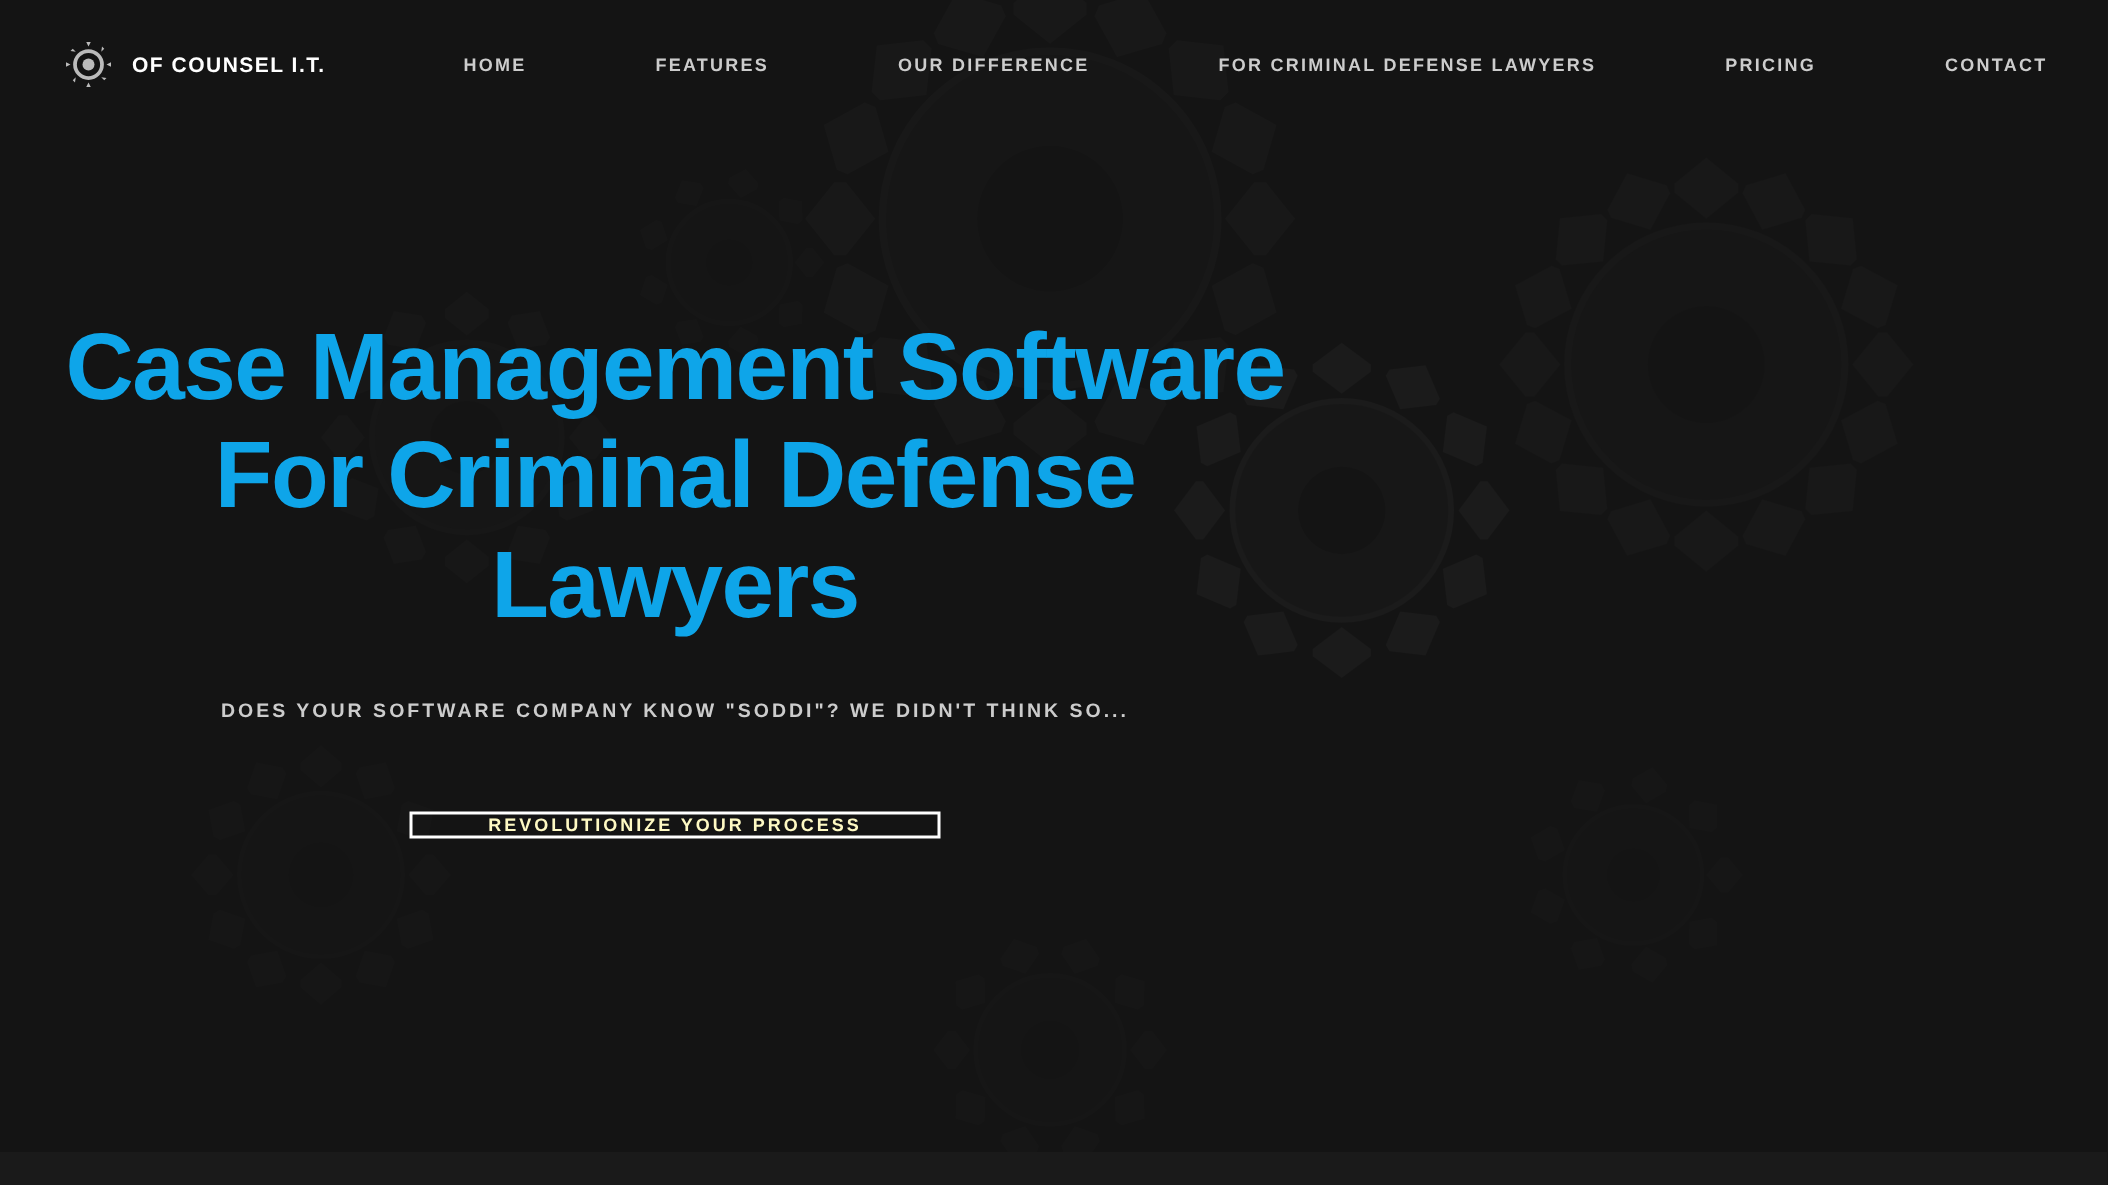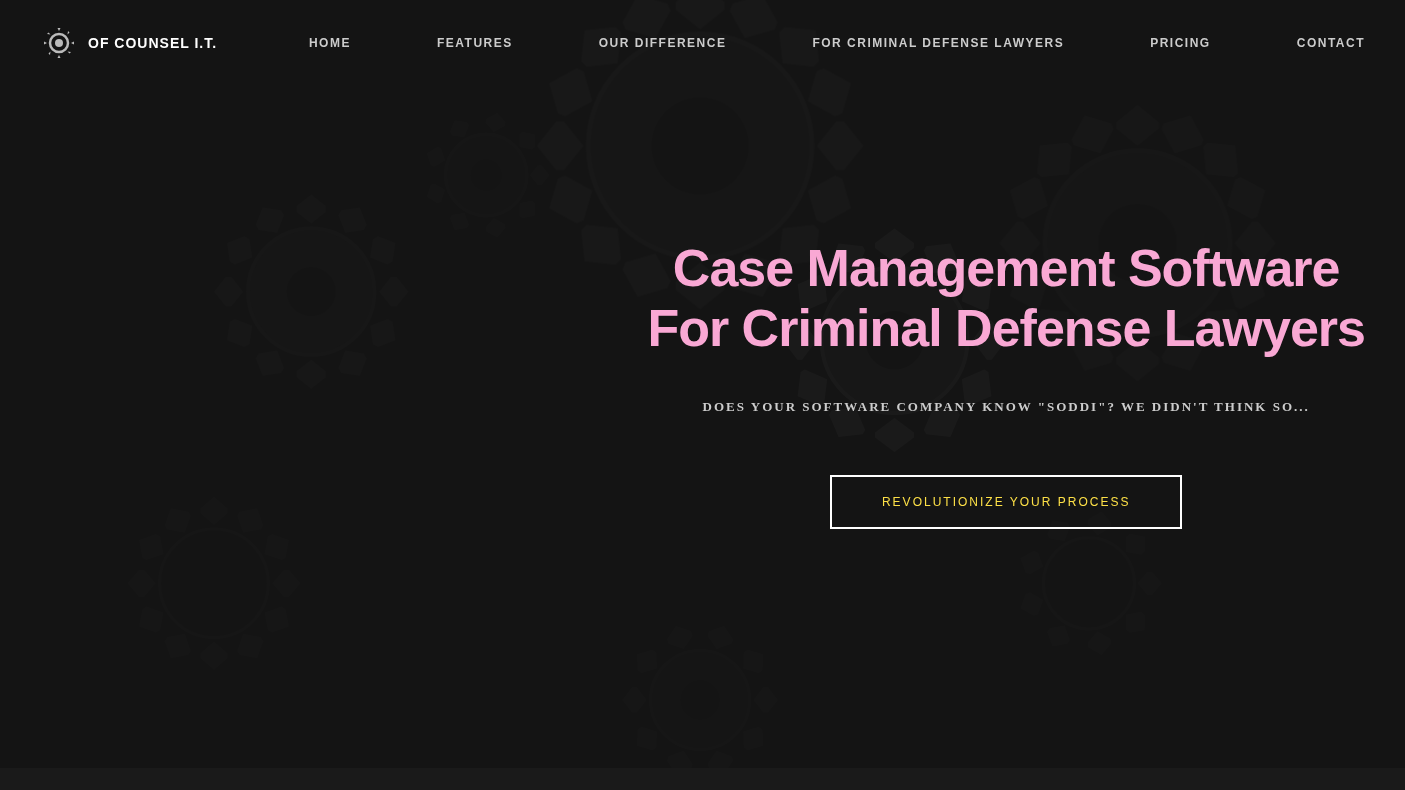--- a/index.html
+++ b/index.html
@@ -17,21 +17,21 @@
     }
 
     
     .hero-section {
       position: relative;
       width: 100%;
       height: 768px;
       background-color: #1c1c1c;
       display: flex;
       flex-direction: column;
-      align-items: flex-end;
+      align-items: flex-start;
       justify-content: center;
       overflow: hidden;
     }
 
     
     .gear-bg {
       position: absolute;
       top: 0;
       left: 0;
       width: 100%;
@@ -107,48 +107,47 @@
     
     .hero-content {
       position: relative;
       z-index: 5;
       text-align: center;
       padding: 0 40px;
       max-width: 900px;
     }
 
     .hero-title {
-      font-size: 52px;
+      font-size: 63px;
       font-weight: 700;
-      color: #f9a8d4;
+      color: #0ea5e9;
       line-height: 1.15;
       margin-bottom: 40px;
       letter-spacing: -1px;
     }
 
     .hero-subtitle {
       font-size: 13px;
       font-weight: 600;
       color: #cccccc;
       letter-spacing: 2px;
       text-transform: uppercase;
       margin-bottom: 60px;
-      font-family: Liberation Serif, serif;
     }
 
     .hero-cta-btn {
       display: inline-block;
       border: 2px solid #ffffff;
       background: transparent;
-      color: #fde047;
+      color: #fef9c3;
       font-size: 12px;
-      font-weight: 400;
+      font-weight: 700;
       letter-spacing: 2px;
       text-transform: uppercase;
-      padding: 18px 50px;
+      padding: 0 50px;
       cursor: pointer;
       transition: background 0.2s, color 0.2s;
     }
 
     
   </style>
 </head>
 <body>
 
 <div class="hero-section">

